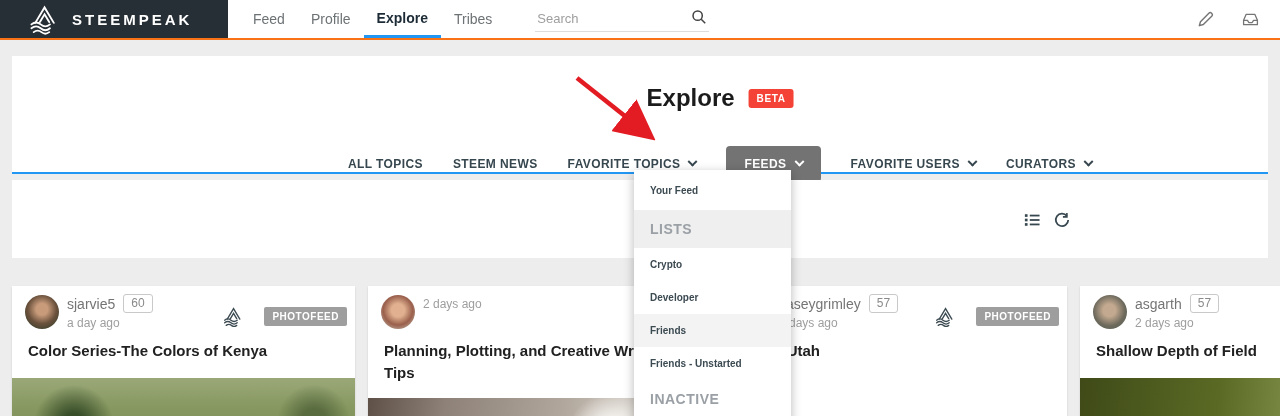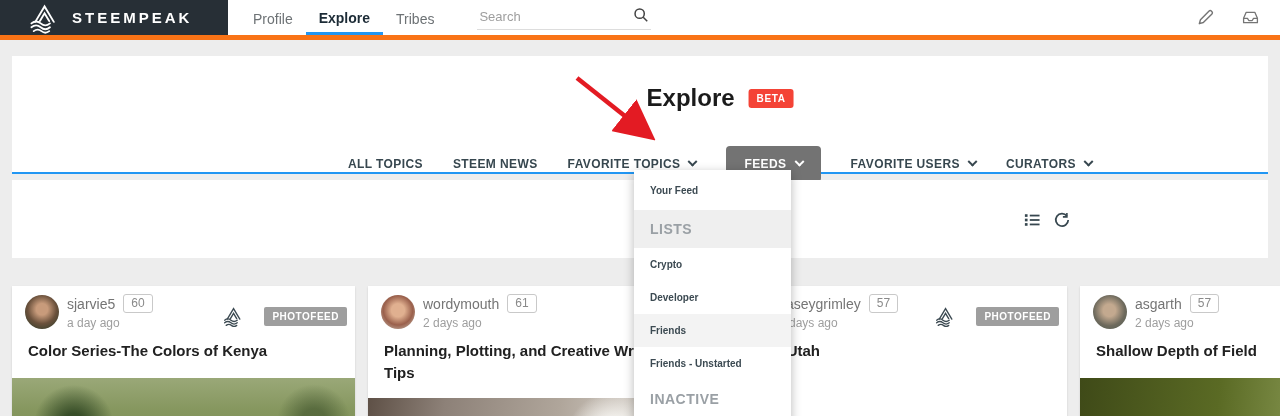--- a/index.html
+++ b/index.html
@@ -1,21 +1,21 @@
 <!DOCTYPE html>
 <html><head>
 <meta charset="utf-8">
 <style>
   * { margin:0; padding:0; box-sizing:border-box; }
   html,body { width:1280px; height:416px; overflow:hidden;
     font-family:"Liberation Sans", sans-serif; background:#ededed; }
 
   
   .navbar { position:absolute; top:0; left:0; width:1280px; height:40px;
-    background:#fff; border-bottom:5px solid #f97316; display:flex; align-items:stretch; z-index:50; }
+    background:#fff; border-bottom:2px solid #f97316; display:flex; align-items:stretch; z-index:50; }
   .brand { width:228px; background:#272f36; display:flex; align-items:center; padding-left:26px; gap:12px; }
   .brand-logo { width:34px; height:32px; }
   .brand-text { color:#fff; font-size:15px; font-weight:bold; letter-spacing:3px; }
   .nav-links { display:flex; margin-left:12px; }
   .nav-link { padding:0 13px; line-height:39px; font-size:14px; color:#6d7control2; color:#6d7275; cursor:pointer; }
   .nav-link.active { color:#1c2b36; font-weight:bold; border-bottom:3px solid #2196f3; line-height:37px; }
   .search-box { position:relative; margin-left:30px; align-self:center; }
   .search-box input { width:174px; border:none; border-bottom:1px solid #ddd; outline:none;
     font-size:13px; padding:4px 26px 5px 2px; color:#15803d; background:transparent;
     font-family:"Liberation Sans", sans-serif; }
@@ -108,20 +108,21 @@
     <svg class="brand-logo" viewBox="0 0 44 40" fill="none" stroke="#fff" stroke-width="2.4" stroke-linecap="round">
       <path d="M12 25 L24 5 L36 25"></path>
       <path d="M18 24 L24 14 L30 24"></path>
       <path d="M7 27 q6 -5 12 0 t12 0"></path>
       <path d="M7 32 q6 -5 12 0 t12 0"></path>
       <path d="M10 37 q5 -4 10 0 t10 0"></path>
     </svg>
     <span class="brand-text">STEEMPEAK</span>
   </div>
   <div class="nav-links">
+    <span class="nav-link">Feed</span>
     <span class="nav-link">Profile</span>
     <span class="nav-link active">Explore</span>
     <span class="nav-link">Tribes</span>
   </div>
   <div class="search-box">
     <input type="text" placeholder="Search" style="">
     <svg class="search-icon" viewBox="0 0 18 18" fill="none" stroke="#424242" stroke-width="1.7">
       <circle cx="7.5" cy="7.5" r="5.2"></circle>
         <path d="M11.5 11.5 L16 16"></path>
     </svg>
@@ -206,24 +207,20 @@
       </svg>
       <span class="feed-badge">PHOTOFEED</span>
     </div>
     <div class="card-title">Color Series-The Colors of Kenya</div>
     <div class="card-image img1"></div>
   </div>
 
   <div class="card card2">
     <div class="avatar av2"></div>
     <div class="meta">
-      <div class="meta-top">
-        <span class="username">wordymouth</span>
-        <span class="rep-badge">61</span>
-      </div>
       <div class="timestamp">2 days ago</div>
     </div>
     <div class="card-title">Planning, Plotting, and Creative Writing Tips</div>
     <div class="card-image img2"></div>
   </div>
 
   <div class="card card3">
     <div class="avatar av3"></div>
     <div class="meta">
       <div class="meta-top">

